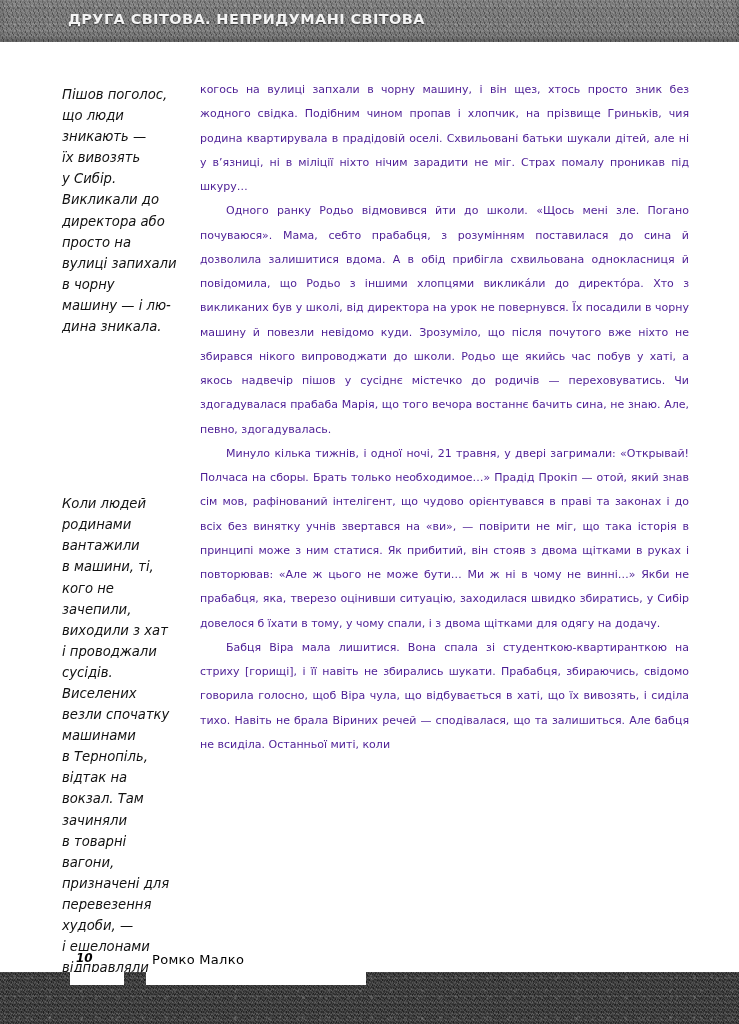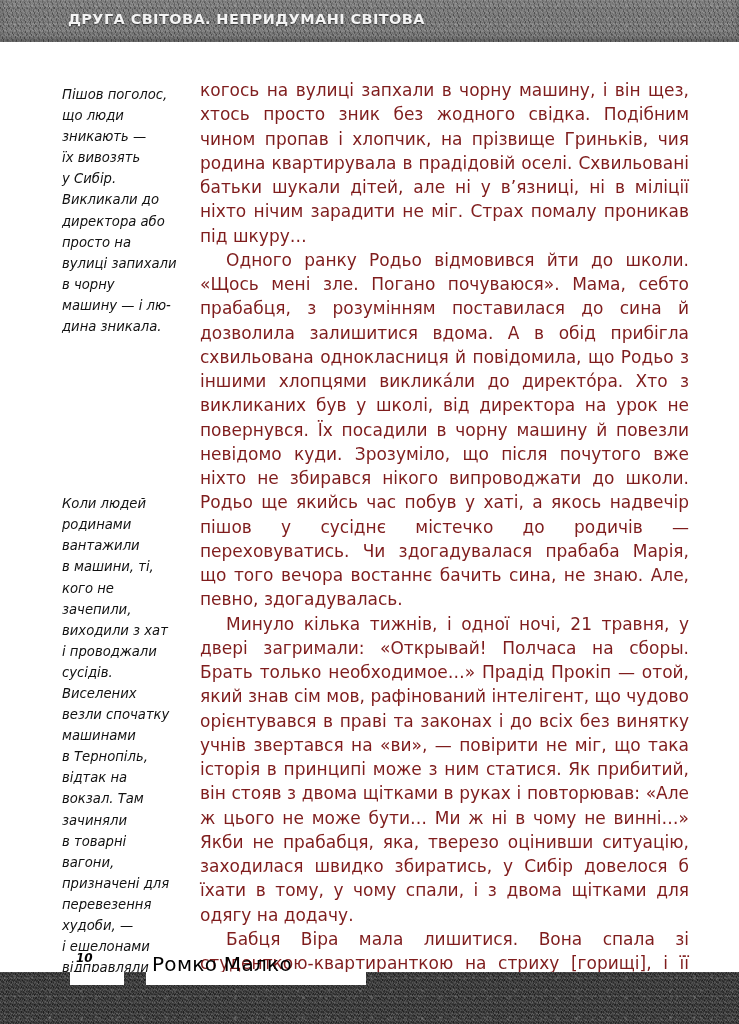--- a/index.html
+++ b/index.html
@@ -80,21 +80,21 @@
     font-size: 12px;
     font-weight: 700;
     color: #000;
     font-style: italic;
   }
   #author-name {
     position: absolute;
     left: 152px;
     top: 952px;
     font-family: "DejaVu Sans", sans-serif;
-    font-size: 20px;
+    font-size: 13px;
     font-weight: 400;
     letter-spacing: .3px;
     color: #000;
     white-space: nowrap;
   }
 
   
   #sidebar {
     position: absolute;
     left: 62px;
@@ -113,25 +113,25 @@
 
   
   #main-column {
     position: absolute;
     left: 200px;
     top: 78px;
     width: 489px;
   }
   .body-paragraph {
     font-family: "DejaVu Sans", sans-serif;
-    font-size: 17px;
+    font-size: 11px;
     line-height: 24.25px;
     text-align: justify;
     text-justify: inter-word;
-    color: #7f1d1d;
+    color: #4c1d95;
     margin: 0;
     text-indent: 26px;
     hyphens: manual;
   }
   .body-paragraph.first { text-indent: 0; }
 </style>
 </head>
 <body>
 
 <div id="header-band" class="band"></div>

